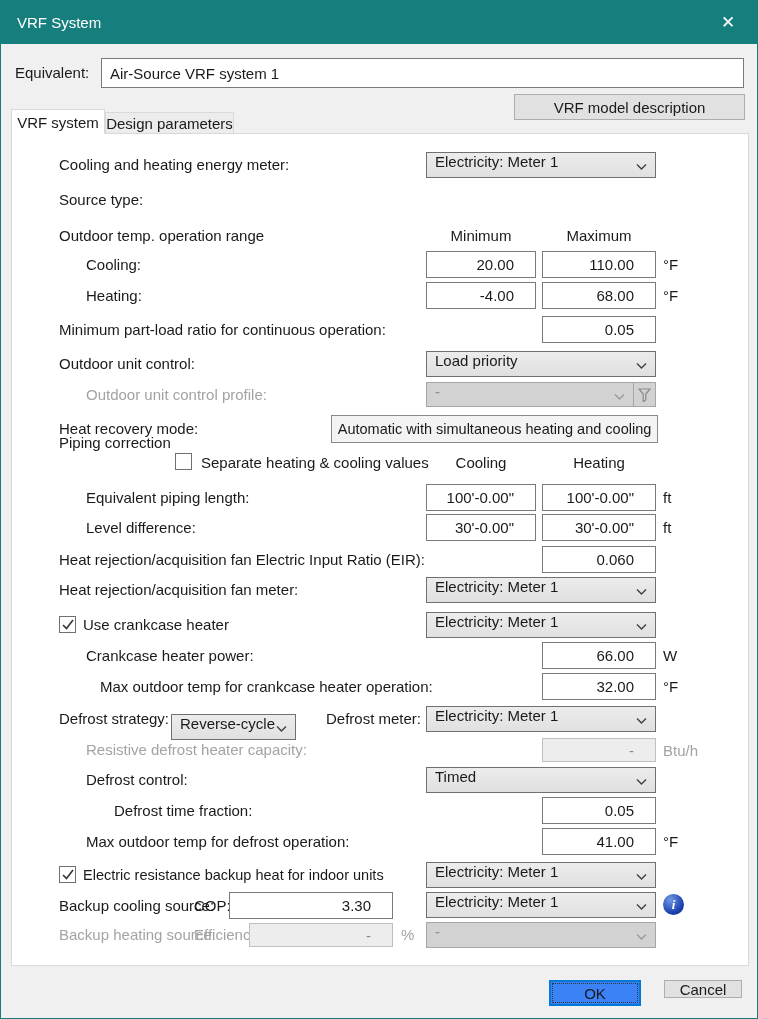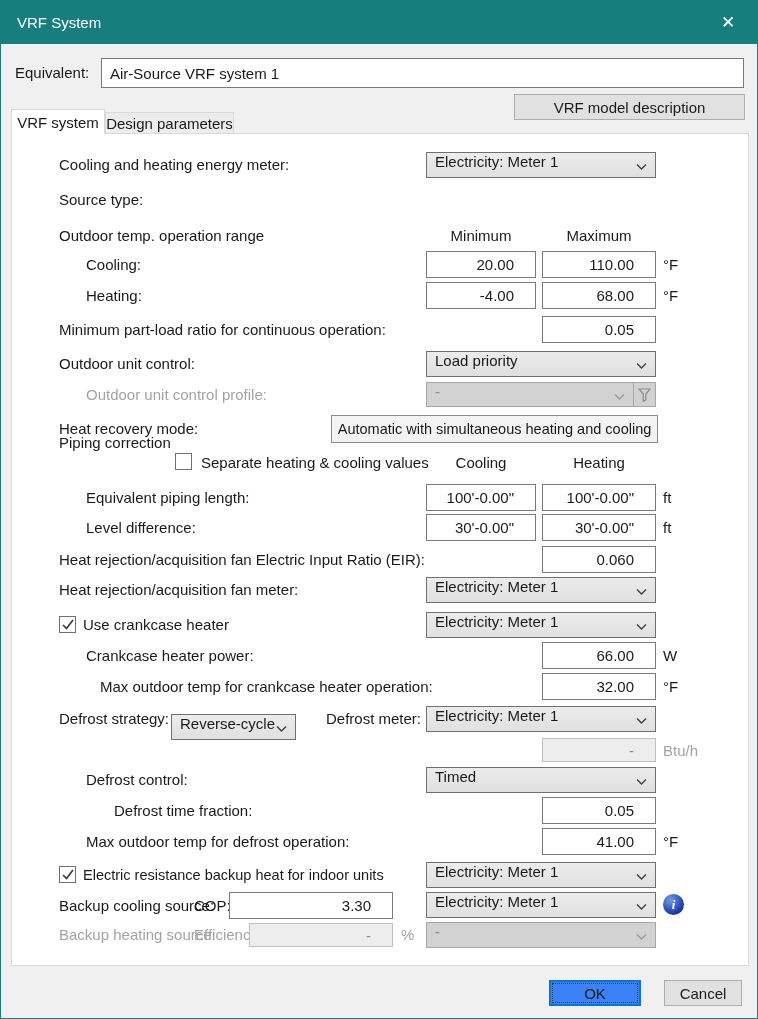--- a/index.html
+++ b/index.html
@@ -33,21 +33,21 @@
   .dis { color:#a3a3a3; }
   .colhdr { position:absolute; z-index:4; text-align:center; }
   .cb { position:absolute; z-index:4; width:17px; height:17px; background:#fff; border:1px solid #707070; display:flex; align-items:center; justify-content:center; }
   .funnel-btn { position:absolute; z-index:4; width:22px; height:25px; background:#d2d2d2; border:1px solid #a6a6a6; border-left:none; display:flex; align-items:center; justify-content:center; }
   #hr-btn { left:330px; top:414px; width:327px; height:28px; background:#f3f3f3; border:1px solid #8a8a8a; font-size:14.5px; z-index:4; }
   #info-icon { position:absolute; z-index:4; left:662px; top:893px; width:21px; height:21px; border-radius:50%; background:radial-gradient(circle at 35% 28%, #6f9ae8, #1b3fae 65%, #122a7a); color:#fff; font:italic bold 13px "Liberation Serif",serif; display:flex; align-items:center; justify-content:center; }
 
   
   #footer-sep { position:absolute; left:0; top:965px; width:100%; height:54px; background:#f0f0f0; }
   #ok-btn { left:548px; top:979px; width:92px; height:26px; background:#3b82f6; border:2px solid #0078d7; outline:1px dotted #333; outline-offset:-4px; z-index:5; }
-  #cancel-btn { left:663px; top:979px; width:78px; height:26px; z-index:5; }
+  #cancel-btn { left:663px; top:979px; width:78px; height:18px; z-index:5; }
 </style>
 </head>
 <body>
 
 <div id="window">
 
   <div id="titlebar">
     <div id="title">VRF System</div>
     <div id="close">✕</div>
   </div>
@@ -167,20 +167,21 @@
         </svg></span>
   </div>
   <div class="lbl" style="left:325px; top:705px;">Defrost meter:</div>
   <div class="combo" style="left:425px; top:705px;">
     <span>Electricity: Meter 1</span>
     <span class="chev"><svg width="11" height="7">
           <polyline points="1,1 5.5,5.5 10,1" stroke="#404040" stroke-width="1.4" fill="none"></polyline>
         </svg></span>
   </div>
 
+  <div class="lbl dis" style="left:85px; top:736px; line-height:25px;">Resistive defrost heater capacity:</div>
   <div class="num disabled" style="left:541px; top:737px; width:114px; height:24px;">-</div>
   <div class="unit dis" style="left:662px; top:736px;">Btu/h</div>
 
   <div class="lbl" style="left:85px; top:766px;">Defrost control:</div>
   <div class="combo" style="left:425px; top:766px;">
     <span>Timed</span>
     <span class="chev"><svg width="11" height="7">
           <polyline points="1,1 5.5,5.5 10,1" stroke="#404040" stroke-width="1.4" fill="none"></polyline>
         </svg></span>
   </div>

